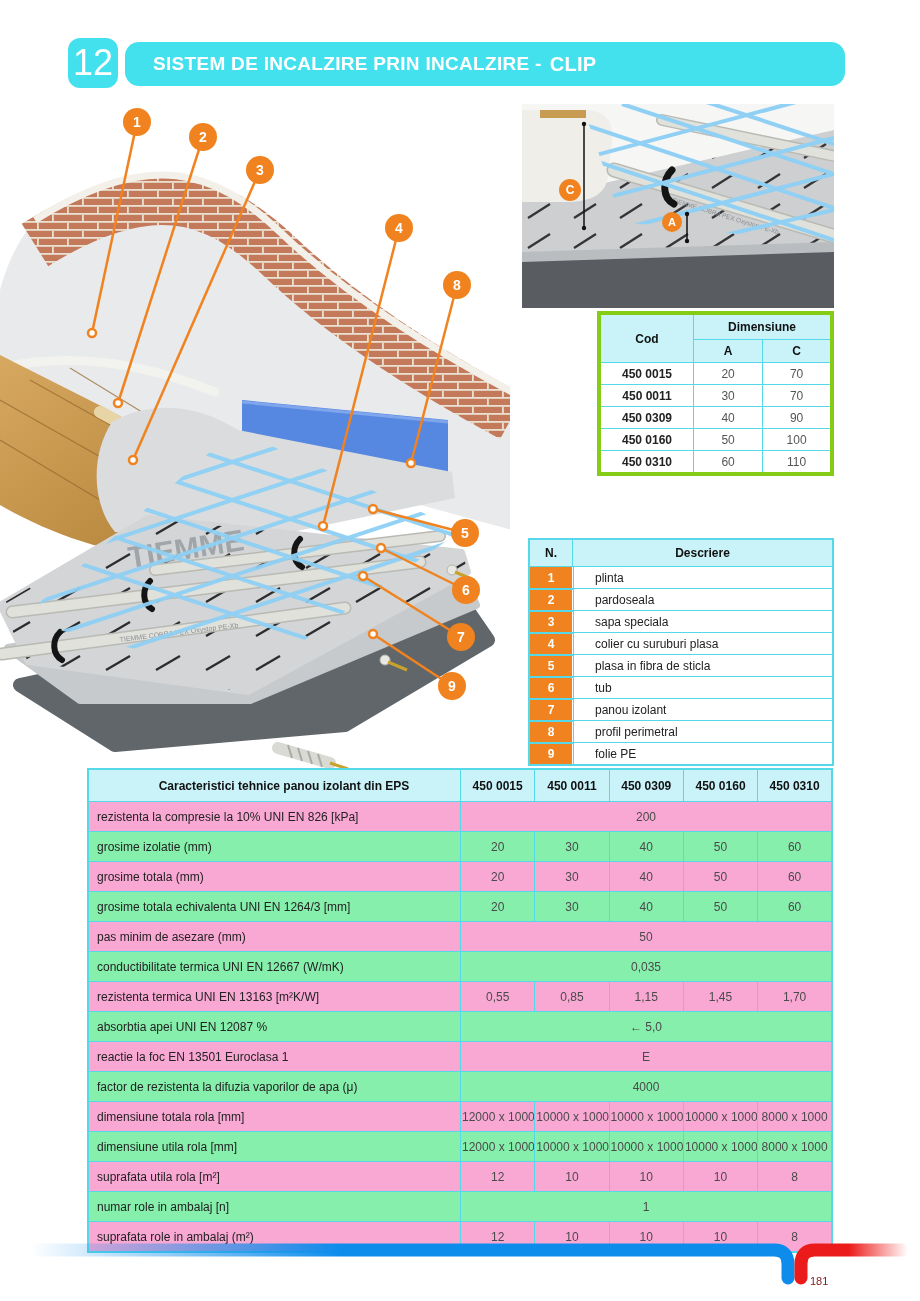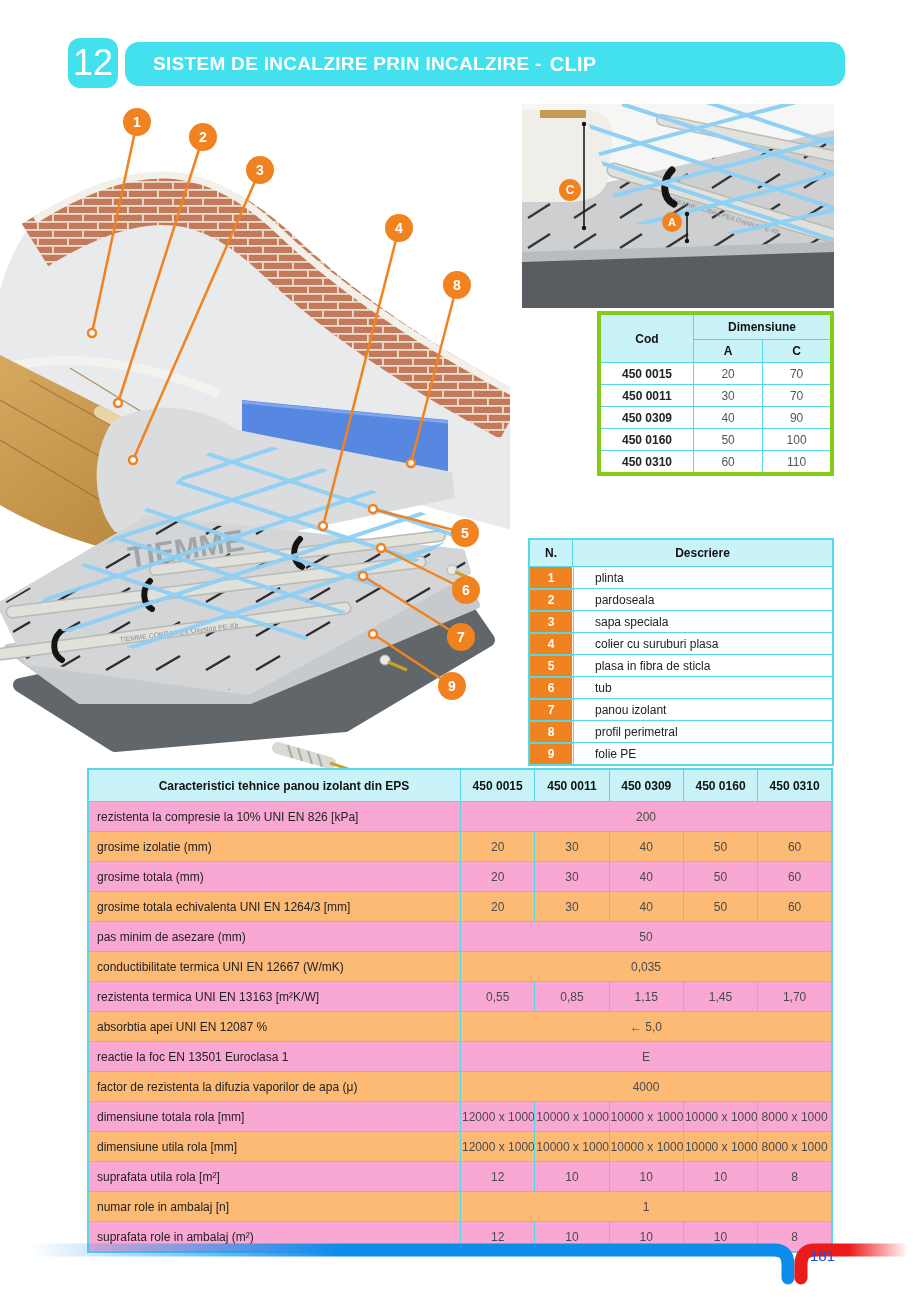--- a/index.html
+++ b/index.html
@@ -34,24 +34,24 @@
   .legend-table .ncell{background:#F0831F;color:#fff;font-weight:bold;text-align:center;border:1px solid #fff;outline:1px solid #55D9E9;}
   .legend-table .desc{padding-left:22px;margin-top:6px;}
 
   
   .spec-table{left:87px;top:768px;width:746px;border:2px solid #55D9E9;}
   .spec-table td{height:27px;}
   .spec-table .lab{width:350px;padding-left:8px;}
   .spec-table .thl{width:350px;padding-left:20px;}
   .spec-table .val{text-align:center;color:#4a4a4a;margin-top:15px;}
   .spec-table tr.g td{background:#f9a8d4;}
-  .spec-table tr.w td{background:#fdba74;}
+  .spec-table tr.w td{background:#86efac;}
   .spec-table th{height:29px;font-size:12px;}
 
-  .page-num{position:absolute;left:810px;top:1247px;font-size:15px;color:#1d4ed8;}
+  .page-num{position:absolute;left:810px;top:1275px;font-size:11px;color:#7f1d1d;}
 </style>
 </head>
 <body>
 
 <div class="page">
 
   <div class="chapter-box">12</div>
   <div class="title-banner">
     <span class="tmain">SISTEM DE INCALZIRE PRIN INCALZIRE -</span>
     <span class="hl">CLIP</span>

